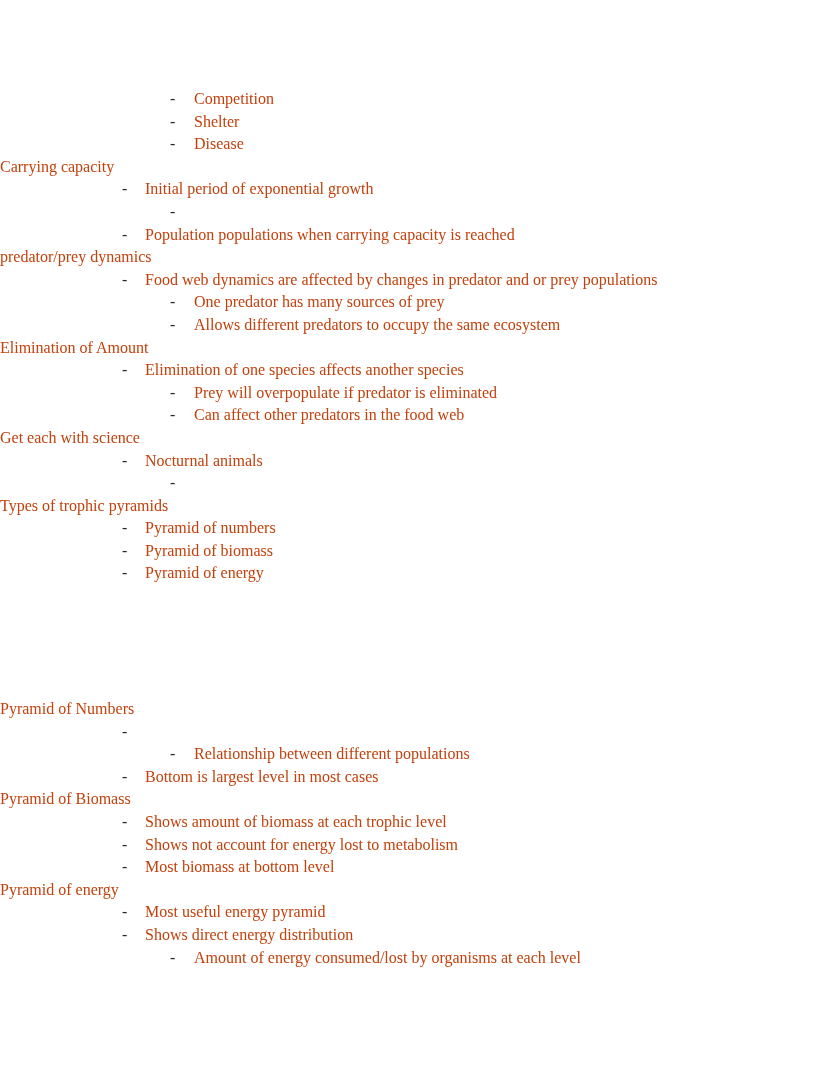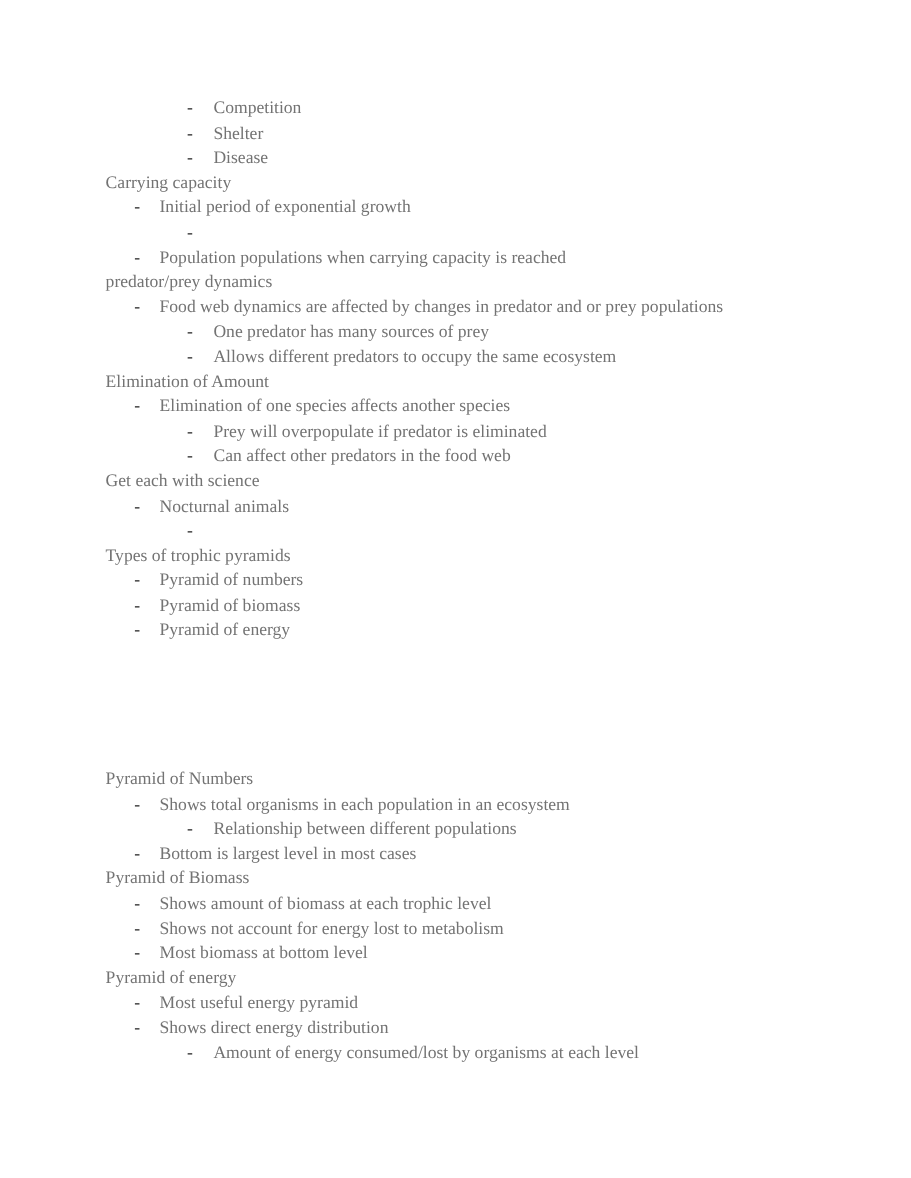--- a/index.html
+++ b/index.html
@@ -30,21 +30,20 @@
   .line {
     display: flex;
     align-items: baseline;
     height: 22.6px;
     line-height: 22.6px;
     font-size: 16px;
     white-space: pre;
   }
   
   .lvl0 {
-    padding-left: 96px;
   }
   .lvl0 .txt { display: inline; }
 
   
   .lvl1 {
     padding-left: 122px;
   }
   .lvl1 .dash {
     display: inline-block;
     width: 23px;
@@ -58,21 +57,21 @@
   .lvl2 .dash {
     display: inline-block;
     width: 24px;
     flex: 0 0 24px;
   }
 
   .dash {
     color: #2a2a2a;
   }
   .txt {
-    color: #737373;
+    color: #c2410c;
   }
   
   .gap {
     height: 113px;
   }
 </style>
 </head>
 <body style="background: rgb(255, 255, 255); color: rgb(28, 28, 28);">
 
 <div class="page" style="background: rgb(255, 255, 255);">
@@ -97,21 +96,21 @@
         <div class="line lvl1"><span class="dash">-</span><span class="txt">Nocturnal animals</span></div>
         <div class="line lvl2"><span class="dash">-</span></div>
         <div class="line lvl0"><span class="txt">Types of trophic pyramids</span></div>
         <div class="line lvl1"><span class="dash">-</span><span class="txt">Pyramid of numbers</span></div>
         <div class="line lvl1"><span class="dash">-</span><span class="txt">Pyramid of biomass</span></div>
         <div class="line lvl1"><span class="dash">-</span><span class="txt">Pyramid of energy</span></div>
       </div>
       <div class="gap"></div>
       <div>
         <div class="line lvl0"><span class="txt">Pyramid of Numbers</span></div>
-        <div class="line lvl1"><span class="dash">-</span><span class="txt">Shows total organisms in each population in an ecosystem</span></div>
+        <div class="line lvl1"><span class="dash">-</span></div>
         <div class="line lvl2"><span class="dash">-</span><span class="txt">Relationship between different populations</span></div>
         <div class="line lvl1"><span class="dash">-</span><span class="txt">Bottom is largest level in most cases</span></div>
         <div class="line lvl0"><span class="txt">Pyramid of Biomass</span></div>
         <div class="line lvl1"><span class="dash">-</span><span class="txt">Shows amount of biomass at each trophic level</span></div>
         <div class="line lvl1"><span class="dash">-</span><span class="txt">Shows not account for energy lost to metabolism</span></div>
         <div class="line lvl1"><span class="dash">-</span><span class="txt">Most biomass at bottom level</span></div>
         <div class="line lvl0"><span class="txt">Pyramid of energy</span></div>
         <div class="line lvl1"><span class="dash">-</span><span class="txt">Most useful energy pyramid</span></div>
         <div class="line lvl1"><span class="dash">-</span><span class="txt">Shows direct energy distribution</span></div>
         <div class="line lvl2"><span class="dash">-</span><span class="txt">Amount of energy consumed/lost by organisms at each level</span></div>

